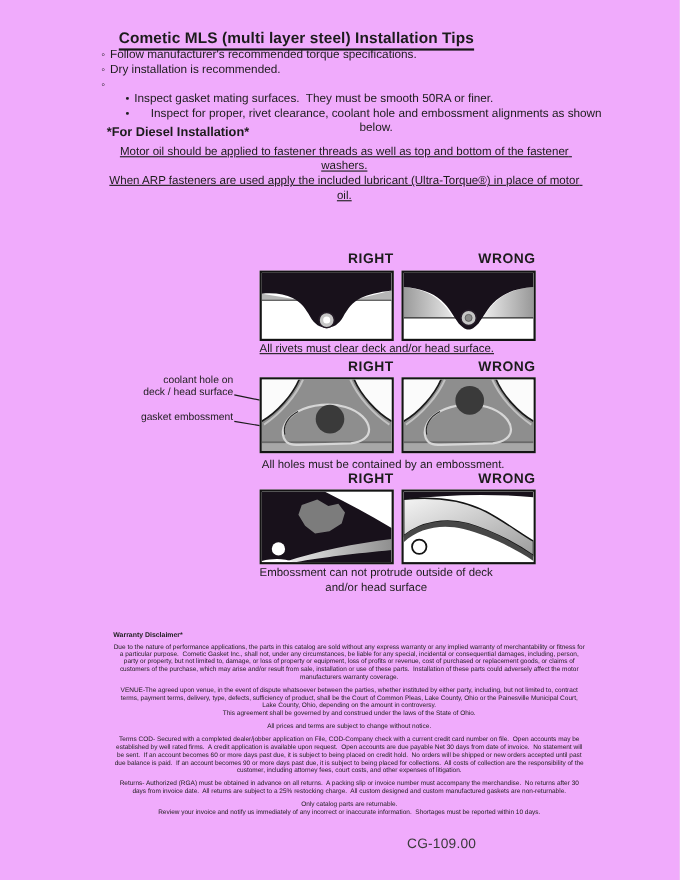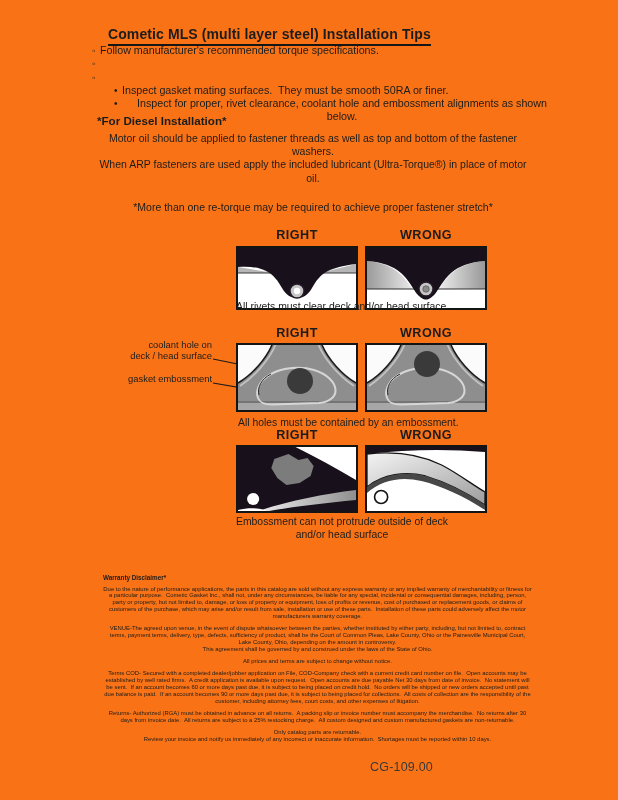--- a/index.html
+++ b/index.html
@@ -1,32 +1,32 @@
 <!DOCTYPE html>
 <html><head>
 <meta charset="utf-8">
 <style>
   html,body{margin:0;padding:0;background:#e8e8e8;}
-  #page{position:relative;width:618px;height:800px;background:#f97316;margin:0 auto;
+  #page{position:relative;width:618px;height:800px;background:#f0abfc;margin:0 auto;
         font-family:"Liberation Sans", sans-serif;color:#1c1c1c;overflow:hidden;}
   .pre{white-space:pre-wrap;text-align:center;}
   
   .title{position:absolute;left:108px;top:26px;font-size:14px;font-weight:bold;
          border-bottom:2px solid #161616;padding-bottom:2px;letter-spacing:.1px;}
   
   .bullets{position:absolute;left:92px;top:44px;width:470px;}
   .b-row{font-size:10.7px;line-height:13.3px;display:flex;}
   .b-row .marker{width:8px;flex:0 0 8px;font-size:10px;}
   .b-row.sub{margin-left:22px;}
   
   .diesel-head{position:absolute;left:97px;top:114px;font-size:11.6px;font-weight:bold;}
-  .para{position:absolute;left:97px;width:432px;font-size:10.5px;line-height:13.2px;}
+  .para{position:absolute;left:97px;width:432px;font-size:10.5px;line-height:13.2px;text-decoration:underline;}
   #para1{top:132px;} #para2{top:161px;} #note{top:201px;}
   
-  .fig-label{position:absolute;width:122px;text-align:center;font-size:12.6px;font-weight:bold;letter-spacing:.5px;}
+  .fig-label{position:absolute;width:122px;text-align:right;font-size:12.6px;font-weight:bold;letter-spacing:.5px;}
   .dbox{position:absolute;width:122px;box-sizing:border-box;border:2px solid #141414;background:#fff;}
   .dbox svg{display:block;width:100%;height:100%;}
   .caption{position:absolute;font-size:10.4px;line-height:13px;}
   .callout{position:absolute;text-align:right;font-size:9.4px;line-height:10.8px;width:112px;left:100px;}
   #callout1{top:340px;} #callout2{top:374px;}
   #callout-lines{position:absolute;left:210px;top:348px;width:96px;height:50px;}
   
   .warranty{position:absolute;left:103px;top:574px;width:429px;}
   .w-head{font-size:6.3px;font-weight:bold;margin:0 0 4.5px 0;}
   .w-p{font-size:5.9px;line-height:6.85px;margin:0 0 5.5px 0;}
@@ -40,38 +40,38 @@
 
   <div class="title">Cometic MLS (multi layer steel) Installation Tips</div>
 
   <div class="bullets">
     <div class="b-row">
       <span class="marker">◦</span>
       <span class="pre">Follow manufacturer's recommended torque specifications.</span>
     </div>
     <div class="b-row">
       <span class="marker">◦</span>
+      <span class="pre">Dry installation is recommended.</span>
     </div>
     <div class="b-row">
       <span class="marker">◦</span>
     </div>
     <div class="b-row sub">
       <span class="marker">•</span>
       <span class="pre">Inspect gasket mating surfaces.  They must be smooth 50RA or finer.</span>
     </div>
     <div class="b-row sub">
       <span class="marker">•</span>
       <span class="pre">Inspect for proper, rivet clearance, coolant hole and embossment alignments as shown below.</span>
     </div>
   </div>
 
   <div class="diesel-head">*For Diesel Installation*</div>
   <div id="para1" class="para pre">Motor oil should be applied to fastener threads as well as top and bottom of the fastener washers.
 When ARP fasteners are used apply the included lubricant (Ultra-Torque®) in place of motor oil.</div>
-  <div id="note" class="para pre">*More than one re-torque may be required to achieve proper fastener stretch*</div>
 
   <div class="fig-label" style="left:236px;top:228px;">RIGHT</div>
   <div class="fig-label" style="left:365px;top:228px;">WRONG</div>
 
   <div class="dbox" style="left:236px;top:246px;height:64px;">
     <svg viewBox="0 0 118 60" preserveAspectRatio="none">
       <polygon points="0,19 36,25 0,25" fill="#b6b6b6"></polygon>
       <polygon points="118,16 82,25 118,25" fill="#b6b6b6"></polygon>
       <path d="M0,25 H36 M82,25 H118" stroke="#3a3a3a" stroke-width="1" fill="none"></path>
       <path d="M0,0 H118 V16 C106,17.5 97,19.5 90,23 C82,27 78,33 74,40 C70,47 65,50 59,50 C53,50 48,47 44,40 C40,33 36,27 28,23 C21,19.5 12,18 0,19 Z" fill="#18111b"></path>
@@ -92,21 +92,21 @@
         </linearGradient>
       </defs>
       <path d="M0,13 C13,14 24,18 32,25 C38,30 42,36 45,41 L0,41 Z" fill="url(#g1)"></path>
       <path d="M118,13 C104,14 93,18 85,25 C79,30 75,36 72,41 L118,41 Z" fill="url(#g2)"></path>
       <line x1="0" y1="41" x2="118" y2="41" stroke="#2e2e2e" stroke-width="1.2"></line>
       <path d="M0,0 H118 V13 C103,14 92,18 84,25 C76,32 72,41 68,46 C64,50 62,51.5 59,51.5 C56,51.5 54,50 50,46 C46,41 42,32 34,25 C26,18 15,14 0,13 Z" fill="#18111b"></path>
       <circle cx="59" cy="41" r="7" fill="#c6c6c6" stroke="#241b27" stroke-width="1.4"></circle>
       <circle cx="59" cy="41" r="3.2" fill="#8a8a8a" stroke="#444444" stroke-width="0.6"></circle>
     </svg>
   </div>
-  <div class="caption pre" style="left:236px;top:300px;">All rivets must clear deck and/or head surface.</div>
+  <div class="caption pre" style="left:236px;top:311px;text-decoration:underline;">All rivets must clear deck and/or head surface.</div>
 
   <div class="fig-label" style="left:236px;top:326px;">RIGHT</div>
   <div class="fig-label" style="left:365px;top:326px;">WRONG</div>
 
   <div id="callout1" class="callout pre">coolant hole on
 deck / head surface</div>
   <div id="callout2" class="callout pre">gasket embossment</div>
   <svg id="callout-lines">
     <line x1="3" y1="11" x2="86" y2="28" stroke="#1a1a1a" stroke-width="1.1"></line>
     <line x1="3" y1="35" x2="50" y2="43" stroke="#1a1a1a" stroke-width="1.1"></line>

